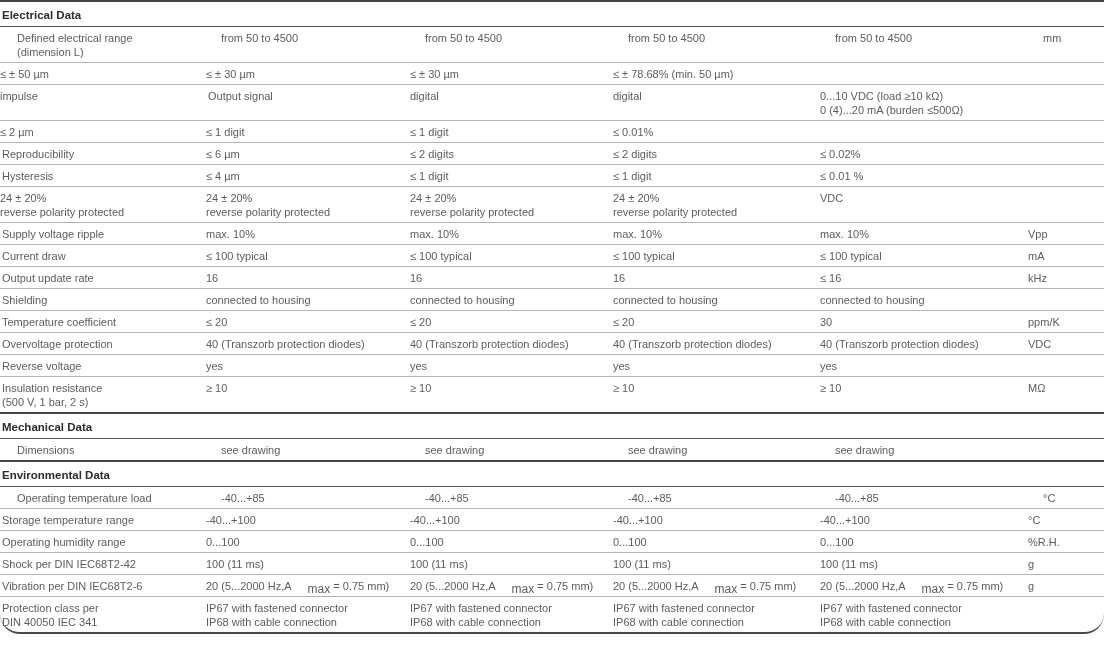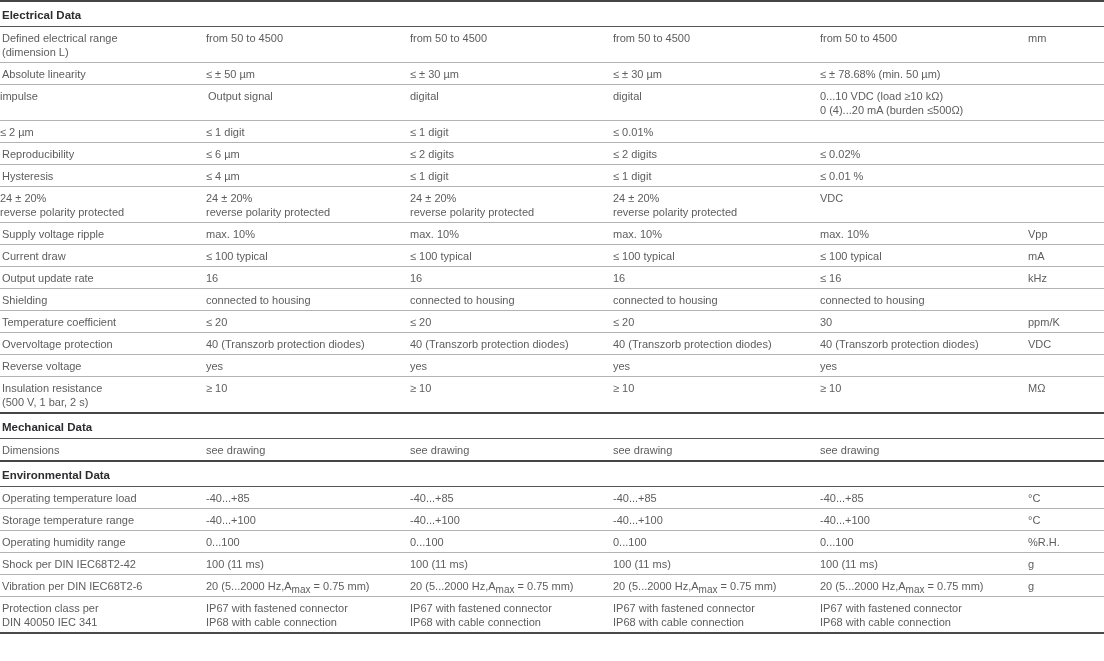--- a/index.html
+++ b/index.html
@@ -1,56 +1,55 @@
 <!DOCTYPE html>
 <html><head>
 <meta charset="utf-8">
 <style>
   html,body{margin:0;padding:0;background:#ffffff;}
   body{font-family:"Liberation Sans","DejaVu Sans",sans-serif;}
   .sheet{width:1104px;box-sizing:border-box;}
-  #spec-table{width:1104px;border-bottom:2px solid #4a4a4c;box-sizing:border-box;}
+  #spec-table{width:1104px;border-bottom:2px solid #4a4a4c;box-sizing:border-box;border-radius:20px;}
   .section-row{
     border-top:2px solid #454547;
     border-bottom:1px solid #58585a;
     padding:6px 0 4px 2px;
     font-weight:bold;font-size:11.5px;line-height:14px;color:#2d2d2f;
   }
   .row{
     display:grid;
     grid-template-columns:206px 204px 203px 207px 208px 76px;
     border-top:1px solid #b3b3b5;
   }
-  .section-row + .row{border-top:none;}
+  .section-row + .row{border-top:none;margin-left:15px;}
   .cell{
     padding:4px 10px 3px 0;
     font-size:11px;line-height:14px;color:#5d5d5f;
     white-space:pre-line;
     overflow:hidden;
   }
   .cell.label{padding-left:2px;}
-  .cell sub{font-size:10px;line-height:0;}
+  .cell sub{font-size:12px;line-height:0;margin-left:16px;}
 </style>
 </head>
 <body>
 
 <div class="sheet">
   <div id="spec-table">
       <div class="section-row"><span>Electrical Data</span></div>
       <div class="row">
         <div class="cell label">Defined electrical range
 (dimension L)</div>
         <div class="cell">from 50 to 4500</div>
         <div class="cell">from 50 to 4500</div>
         <div class="cell">from 50 to 4500</div>
         <div class="cell">from 50 to 4500</div>
         <div class="cell unit">mm</div>
       </div>
       <div class="row">
-        <div class="cell label">Absolute linearity</div>
         <div class="cell">≤ ± 50 µm</div>
         <div class="cell">≤ ± 30 µm</div>
         <div class="cell">≤ ± 30 µm</div>
         <div class="cell">≤ ± 78.68% (min. 50 µm)</div>
         <div class="cell unit"></div>
       </div>
       <div class="row">
         <div class="cell">impulse</div>
         <div class="cell label">Output signal</div>
         <div class="cell">digital</div>

